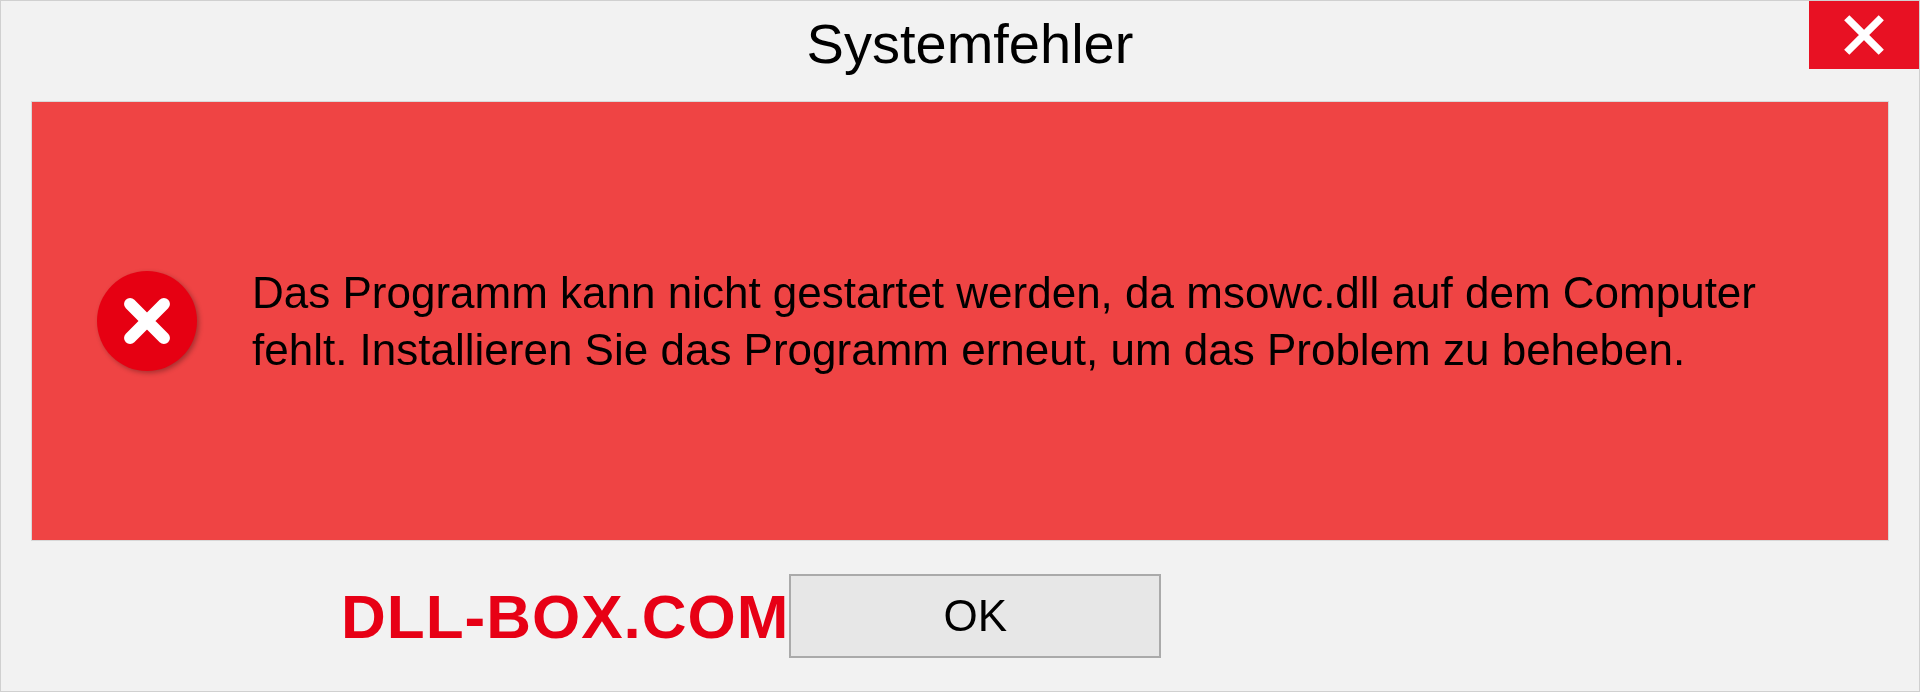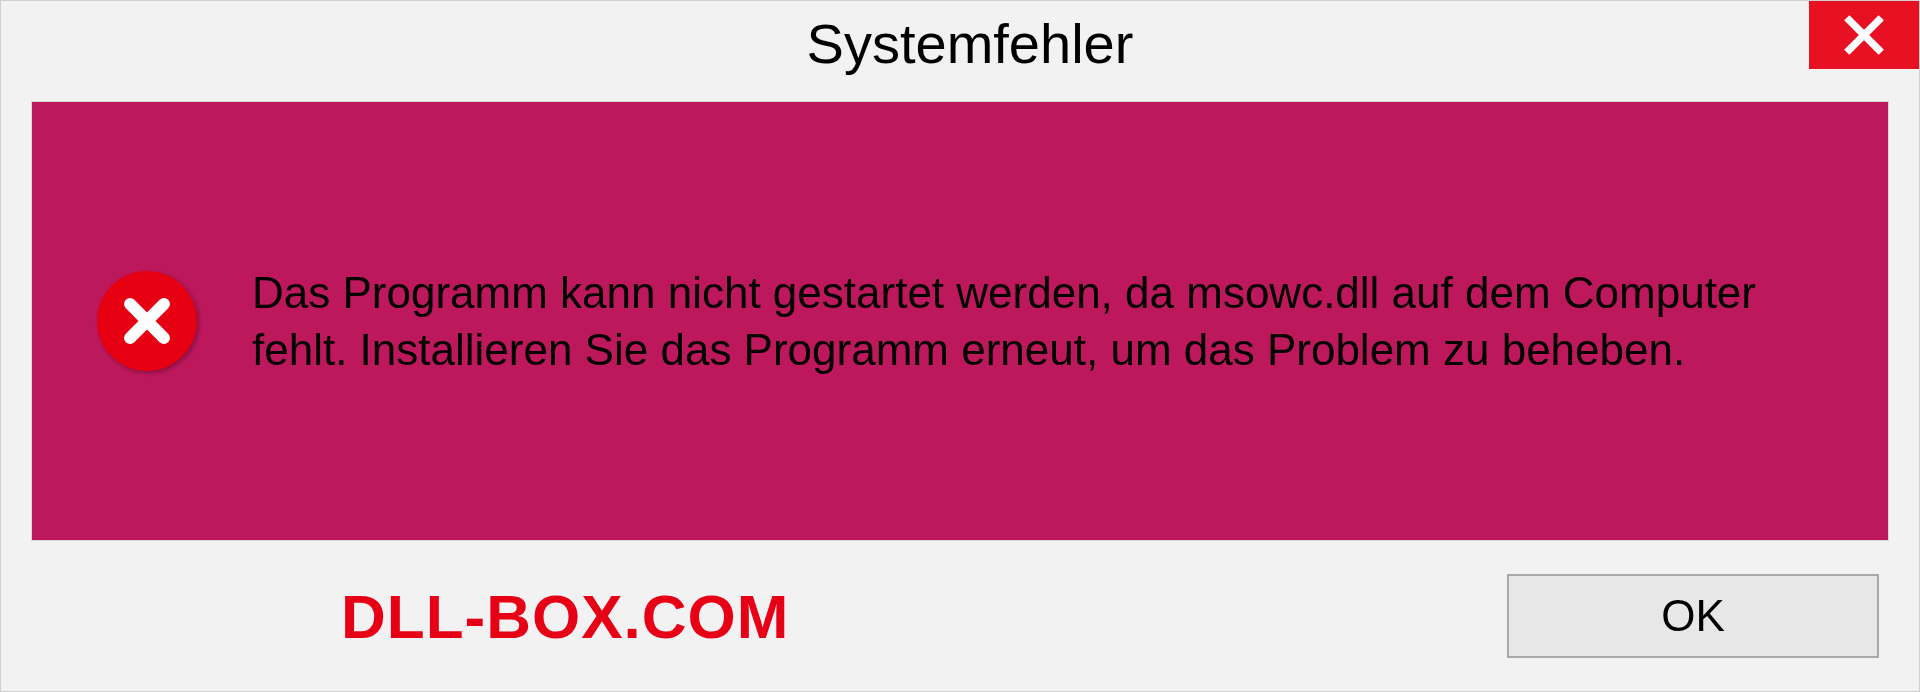--- a/index.html
+++ b/index.html
@@ -48,21 +48,21 @@
       align-items: center;
       justify-content: center;
       cursor: pointer;
     }
     .close-btn svg {
       width: 44px;
       height: 44px;
     }
     .content-area {
       margin: 10px 30px 20px 30px;
-      background: #be185d;
+      background: #ef4444;
       border: 1px solid #d8d8d8;
       flex: 1;
       display: flex;
       align-items: center;
       padding: 40px 60px;
       gap: 50px;
     }
     .error-icon-wrap {
       flex-shrink: 0;
       width: 110px;
@@ -88,21 +88,20 @@
     .message-text {
       font-size: 44px;
       line-height: 1.3;
       color: #000;
       font-weight: 400;
     }
     .footer {
       height: 130px;
       display: flex;
       align-items: center;
-      justify-content: space-between;
       padding: 0 40px 20px 40px;
     }
     .watermark {
       font-size: 62px;
       font-weight: 800;
       color: #e70015;
       letter-spacing: 1px;
       font-family: Arial, sans-serif;
       padding-left: 300px;
     }

